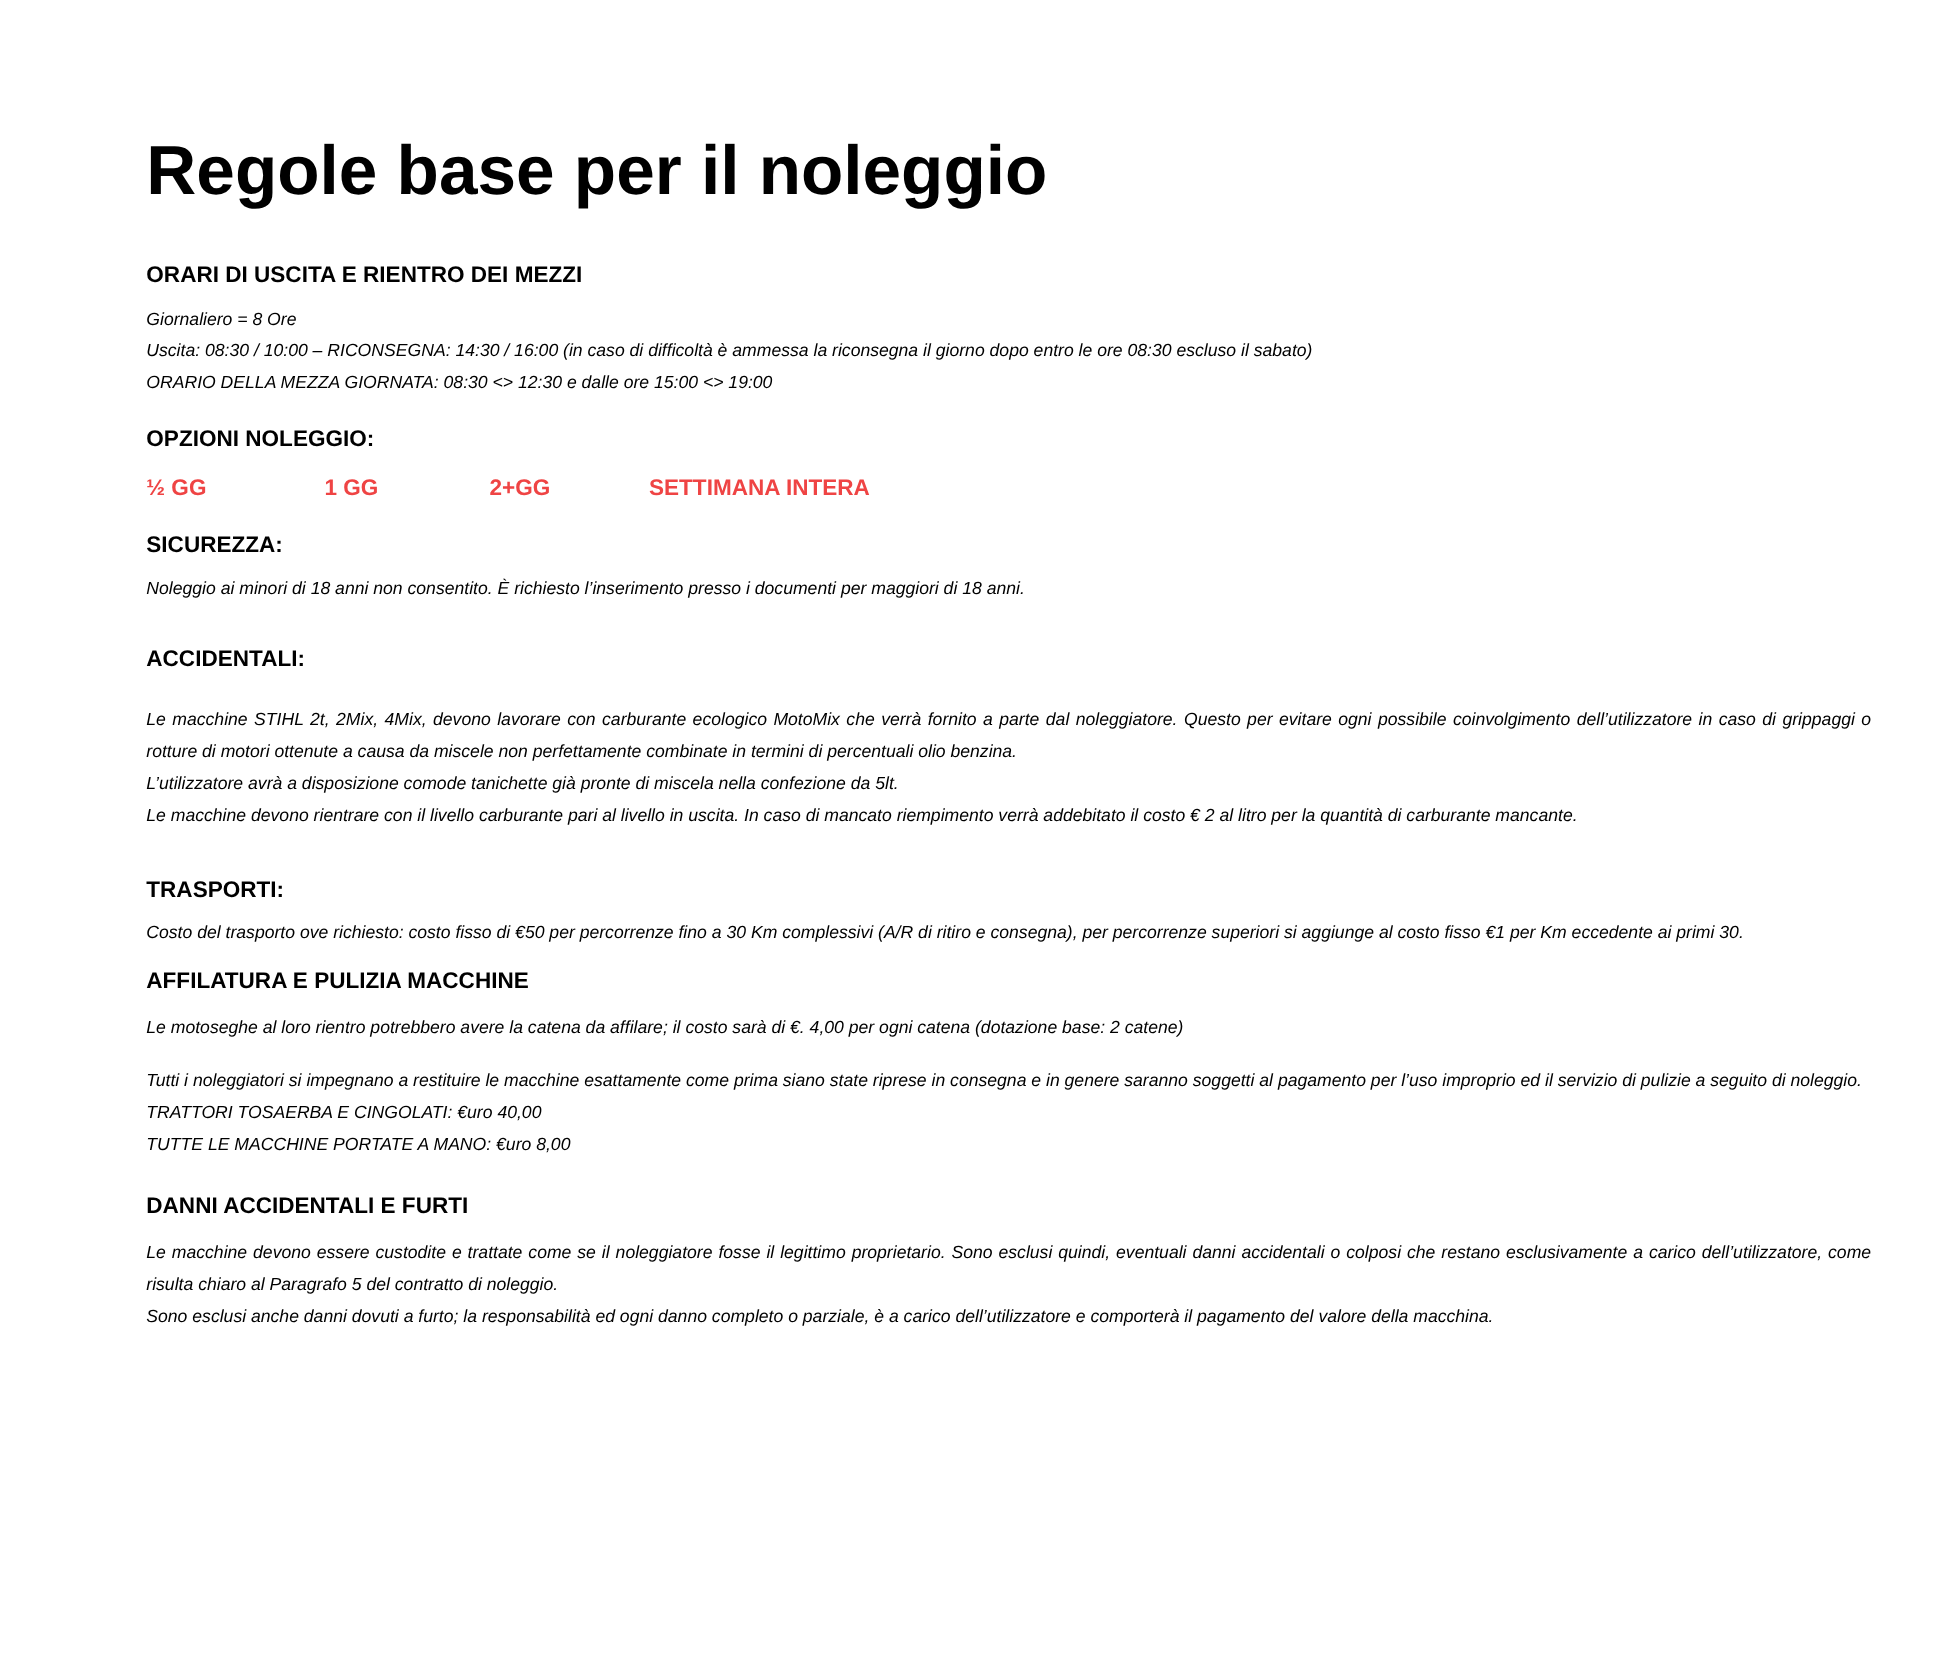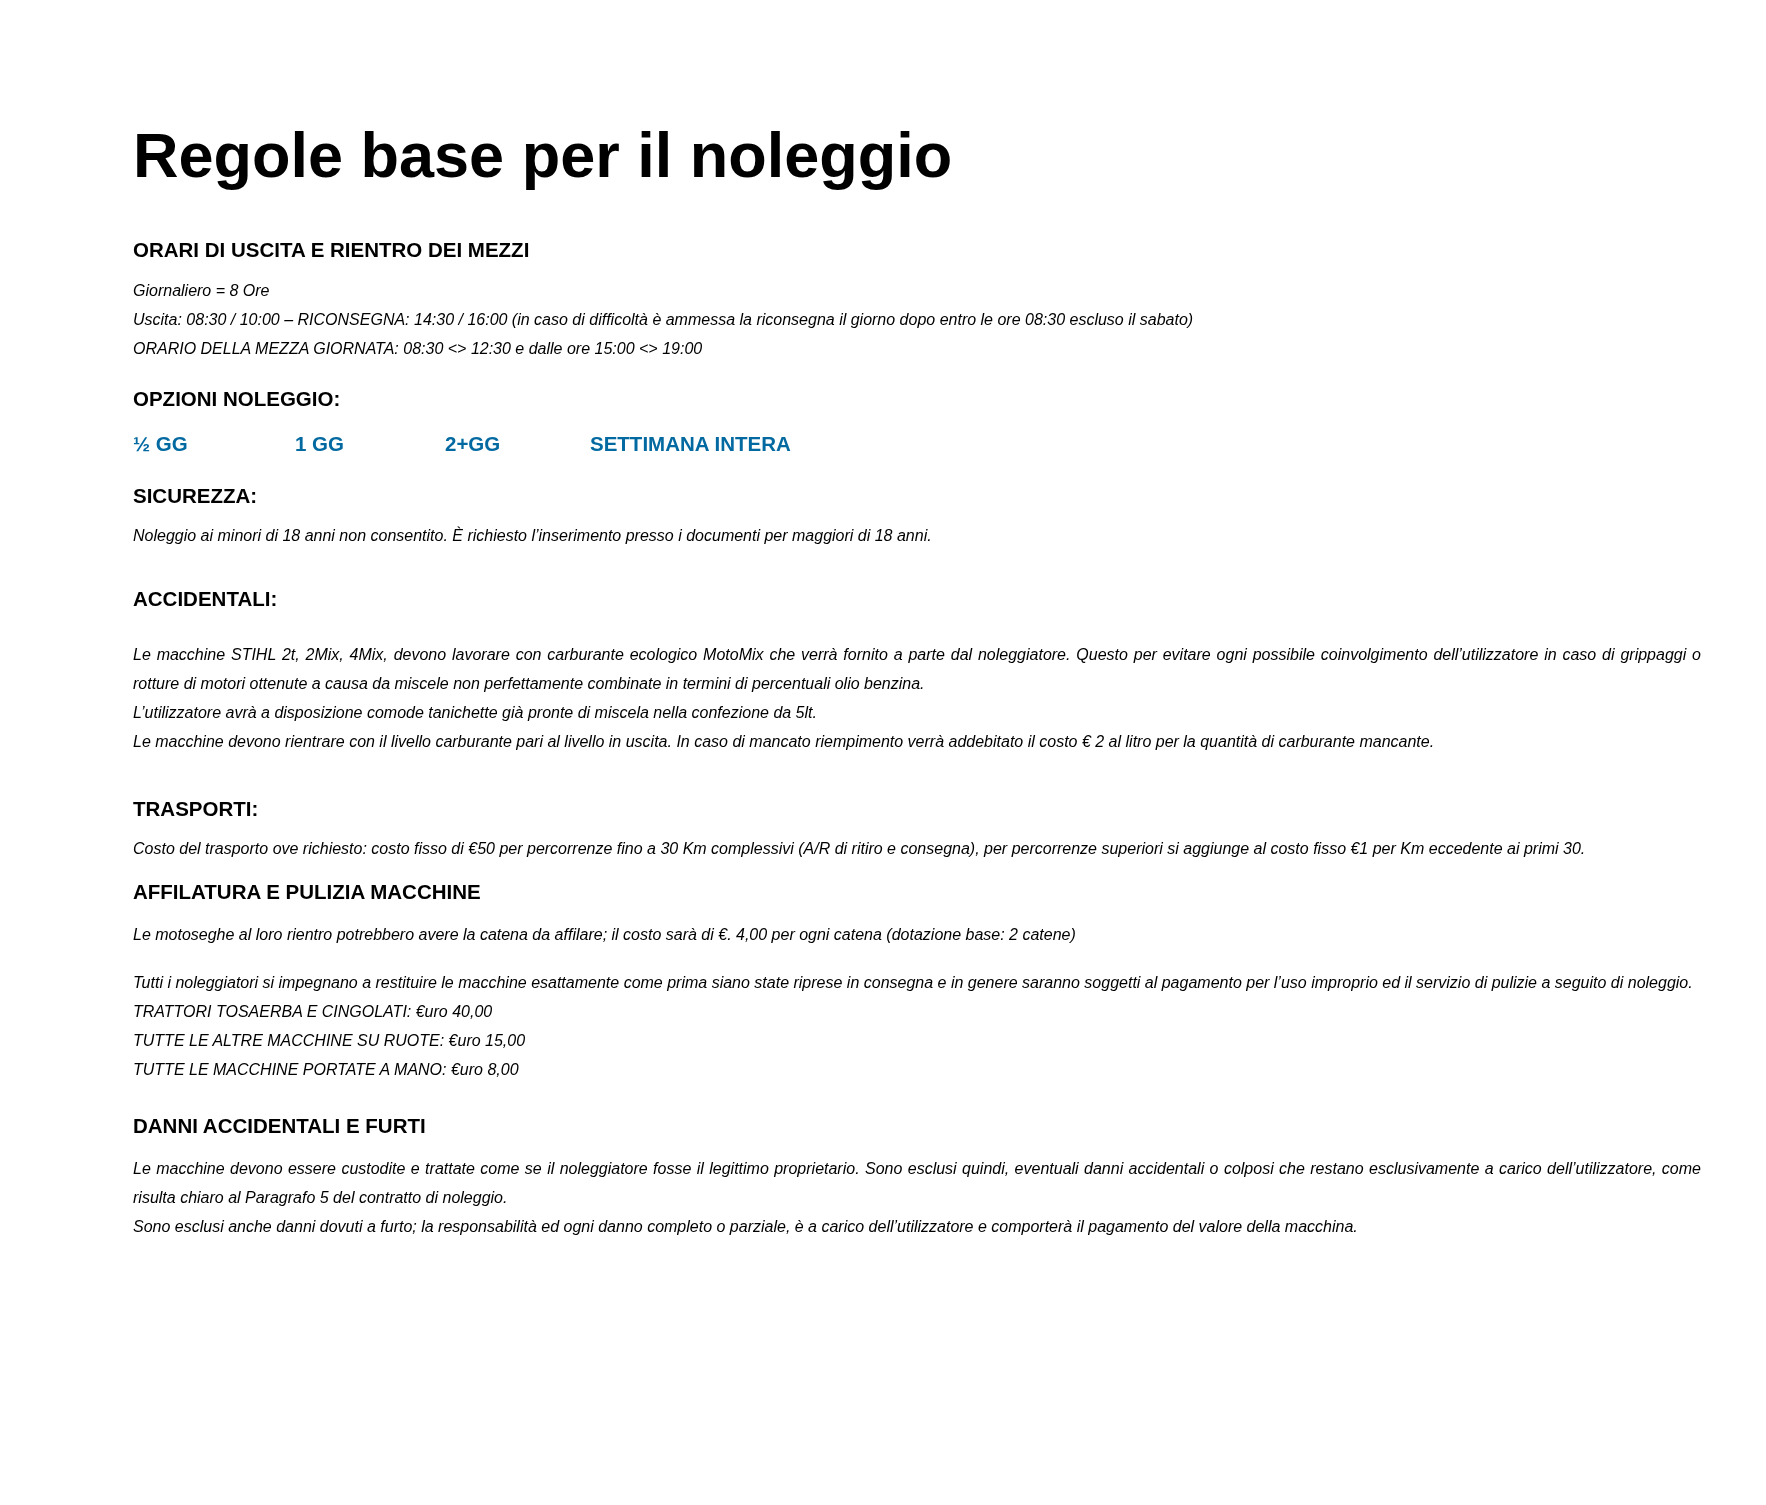--- a/index.html
+++ b/index.html
@@ -36,21 +36,21 @@
     line-height: 29px;
     font-style: italic;
   }
   .para .seg {
     text-align: justify;
   }
   .options-row {
     font-size: 20.5px;
     font-weight: bold;
     line-height: 29px;
-    color: #0369a1;
+    color: #ef4444;
     white-space: nowrap;
   }
   .options-row .opt {
     display: inline-block;
     vertical-align: top;
   }
   .opt-0 { width: 162px; }
   .opt-1 { width: 150px; }
   .opt-2 { width: 145px; }
 </style>
@@ -101,21 +101,20 @@
   </div>
 
   <div>
     <div class="h" style="margin-top:14px">AFFILATURA E PULIZIA MACCHINE</div>
     <div class="para" style="margin-top:14px">
       <div class="seg">Le motoseghe al loro rientro potrebbero avere la catena da affilare; il costo sarà di €. 4,00 per ogni catena (dotazione base: 2 catene)</div>
     </div>
     <div class="para" style="margin-top:19px">
       <div class="seg">Tutti i noleggiatori si impegnano a restituire le macchine esattamente come prima siano state riprese in consegna e in genere saranno soggetti al pagamento per l’uso improprio ed il servizio di pulizie a seguito di noleggio.</div>
       <div class="seg">TRATTORI TOSAERBA E CINGOLATI: €uro 40,00</div>
-      <div class="seg">TUTTE LE ALTRE MACCHINE SU RUOTE: €uro 15,00</div>
       <div class="seg">TUTTE LE MACCHINE PORTATE A MANO: €uro 8,00</div>
     </div>
   </div>
 
   <div>
     <div class="h" style="margin-top:27px">DANNI ACCIDENTALI E FURTI</div>
     <div class="para" style="margin-top:14px">
       <div class="seg">Le macchine devono essere custodite e trattate come se il noleggiatore fosse il legittimo proprietario. Sono esclusi quindi, eventuali danni accidentali o colposi che restano esclusivamente a carico dell’utilizzatore, come risulta chiaro al Paragrafo 5 del contratto di noleggio.</div>
       <div class="seg">Sono esclusi anche danni dovuti a furto; la responsabilità ed ogni danno completo o parziale, è a carico dell’utilizzatore e comporterà il pagamento del valore della macchina.</div>
     </div>

